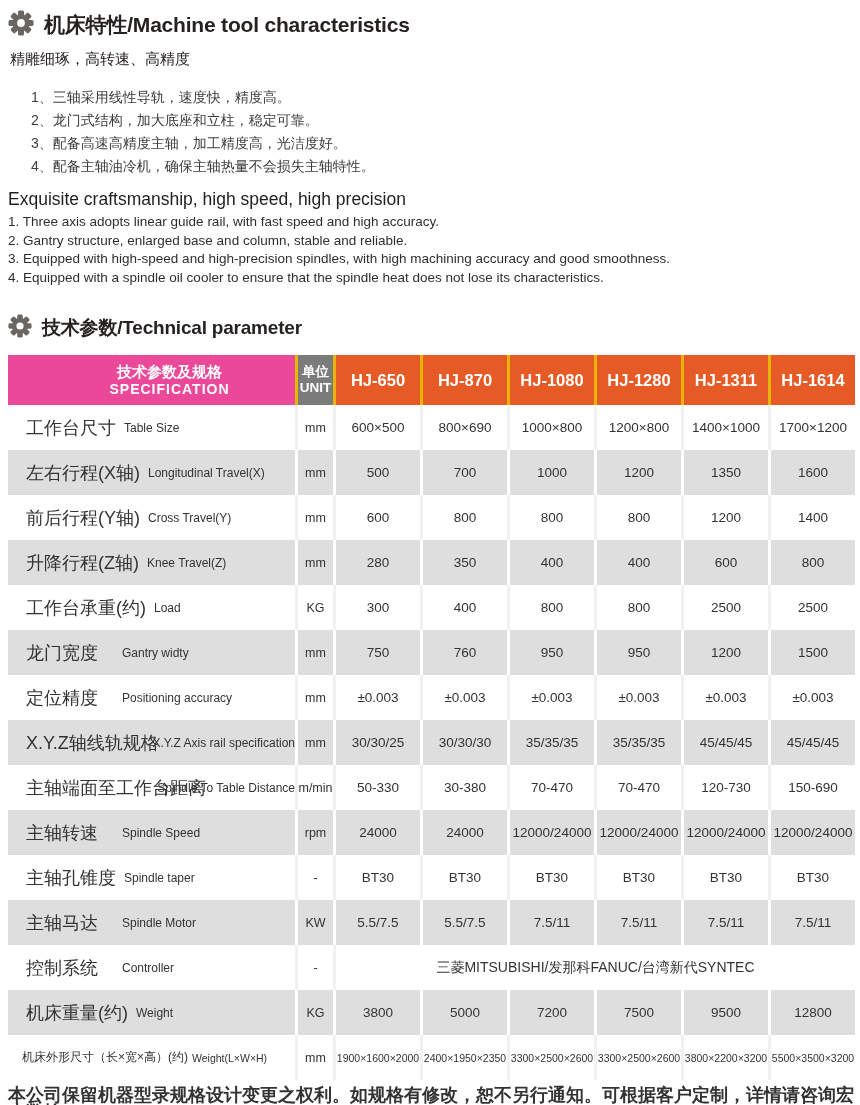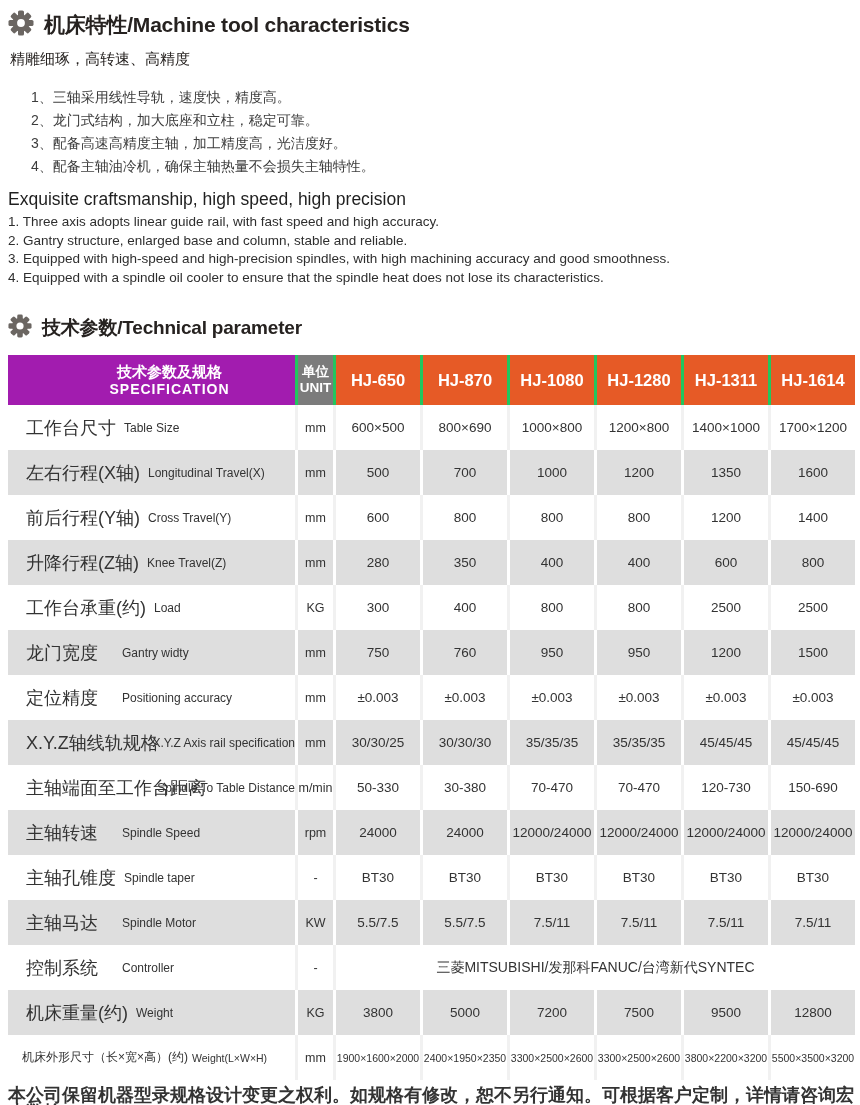--- a/index.html
+++ b/index.html
@@ -28,24 +28,24 @@
 
   .sec2 { margin-top:27px; }
 
   
   table.tbl { width:847px; margin-top:13px; border-collapse:separate; border-spacing:0; table-layout:fixed; }
   .tbl col.c-spec { width:287px; }
   .tbl col.c-unit { width:38px; }
 
   .tbl thead th {
     height:50px; color:#fff; font-weight:bold; text-align:center; vertical-align:middle;
-    border-left:3px solid #22c55e;
+    border-left:3px solid #eab308;
   }
   .tbl thead th:first-child { border-left:none; }
-  .tbl th.h-spec { background:#a21caf;padding-left:36px; }
+  .tbl th.h-spec { background:#ec4899;padding-left:36px; }
   .tbl th.h-spec .l1 { font-size:15px; display:block; line-height:18px; }
   .tbl th.h-spec .l2 { font-size:14px; display:block; line-height:17px; letter-spacing:1px; }
   .tbl th.h-unit { background:#7b7b7b; font-size:13.5px; line-height:16px; padding:0 1px; }
   .tbl th.h-model { background:#e65a26; font-size:16.5px; }
 
   .tbl tbody td {
     height:45px; text-align:center; vertical-align:middle;
     font-size:13.5px; color:#333; border-left:3px solid #f1f1f1; background:#fff;
     overflow:hidden; white-space:nowrap;
   }

